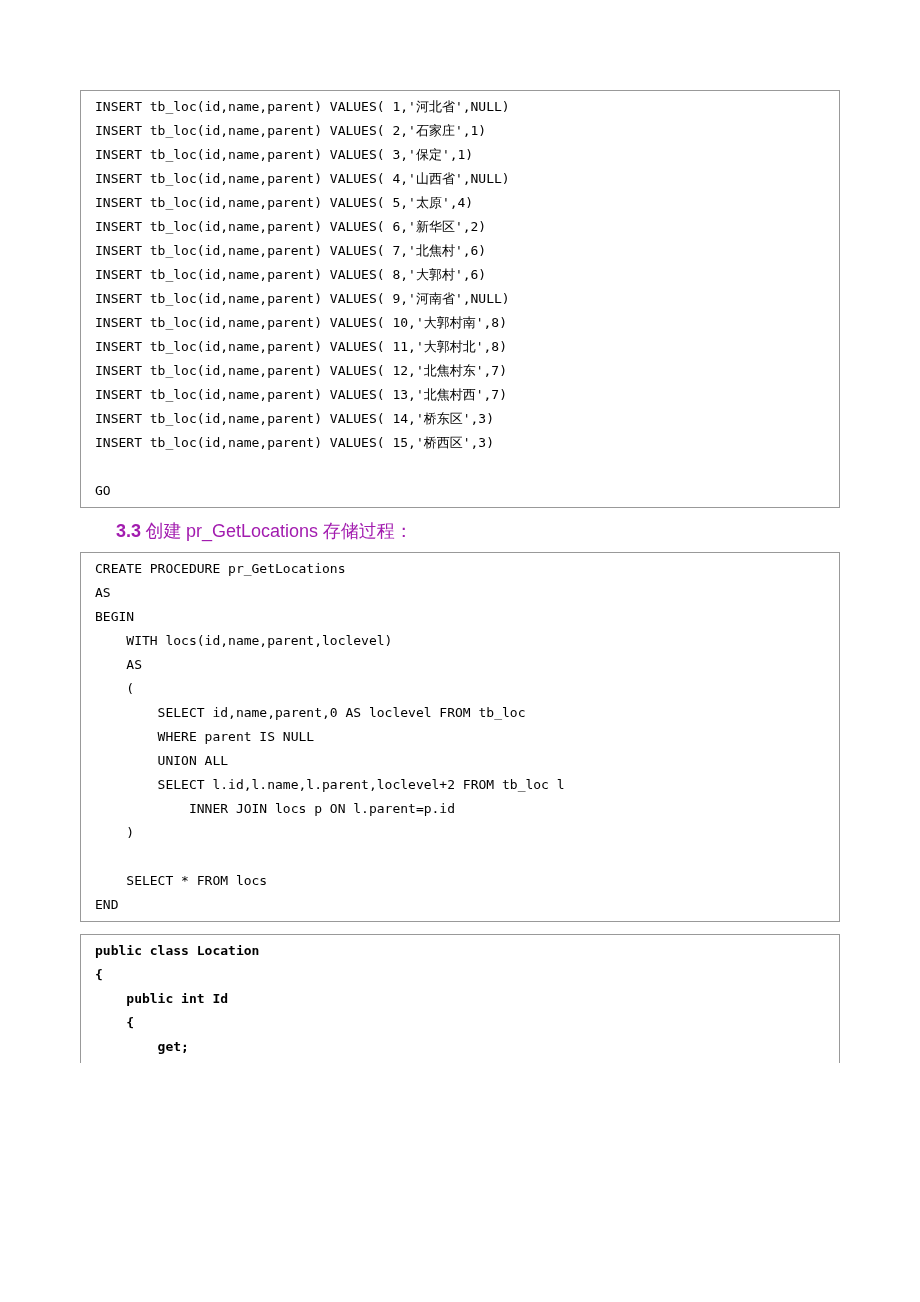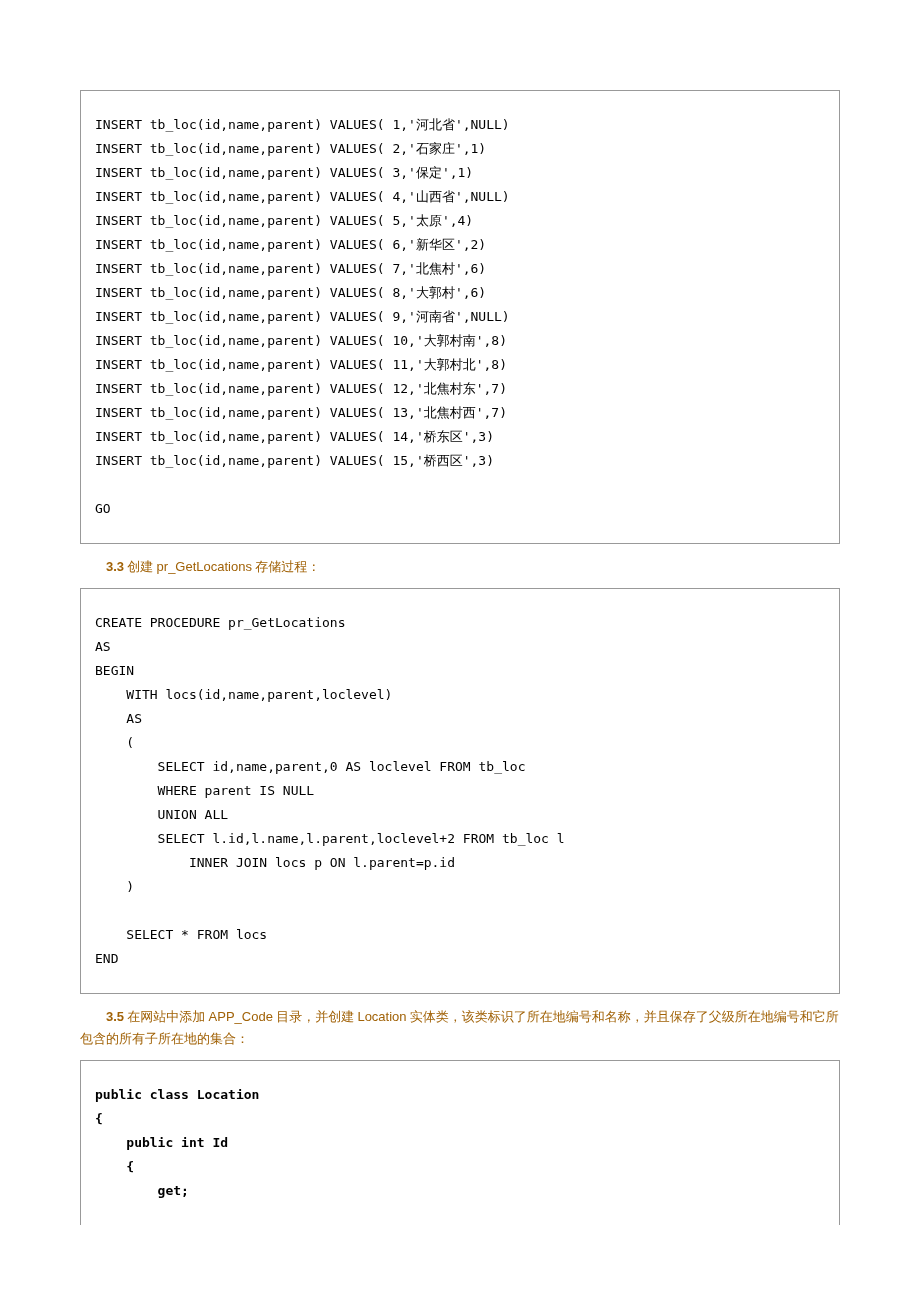--- a/index.html
+++ b/index.html
@@ -7,34 +7,34 @@
   padding: 0;
   background: #fff;
   font-family: "SimSun", "宋体", serif;
   width: 920px;
 }
 .page {
   padding: 90px 80px 40px 80px;
 }
 .code-box {
   border: 1px solid #999;
-  padding: 22px 14px;
+  padding: 4px 14px;
   font-family: "SimSun", "宋体", monospace;
   font-size: 13px;
   line-height: 24px;
   white-space: pre;
   margin-bottom: 12px;
   color: #000;
 }
 .prose {
-  font-size: 13px;
+  font-size: 18px;
   line-height: 22px;
   margin: 8px 0 10px 0;
   text-indent: 2em;
-  color: #a16207;
+  color: #a21caf;
 }
 .prose .num {
   font-family: Arial, sans-serif;
   font-weight: bold;
 }
 .en {
   font-family: Arial, "SimSun", sans-serif;
 }
 </style>
 </head>
@@ -72,21 +72,20 @@
         WHERE parent IS NULL
         UNION ALL
         SELECT l.id,l.name,l.parent,loclevel+2 FROM tb_loc l
             INNER JOIN locs p ON l.parent=p.id
     )
     
     SELECT * FROM locs
 END</div>
 
 
-  <p class="prose"><span class="num">3.5</span><span> 在网站中添加 </span><span class="en">APP_Code</span><span> 目录，并创建 </span><span class="en">Location</span><span> 实体类，该类标识了所在地编号和名称，并且保存了父级所在地编号和它所包含的所有子所在地的集合：</span></p>
 
   <div class="code-box" style="border-bottom:none;font-weight:bold;">public class Location
 {
     public int Id
     {
         get;</div>
 
 </div>
 
 </body></html>

